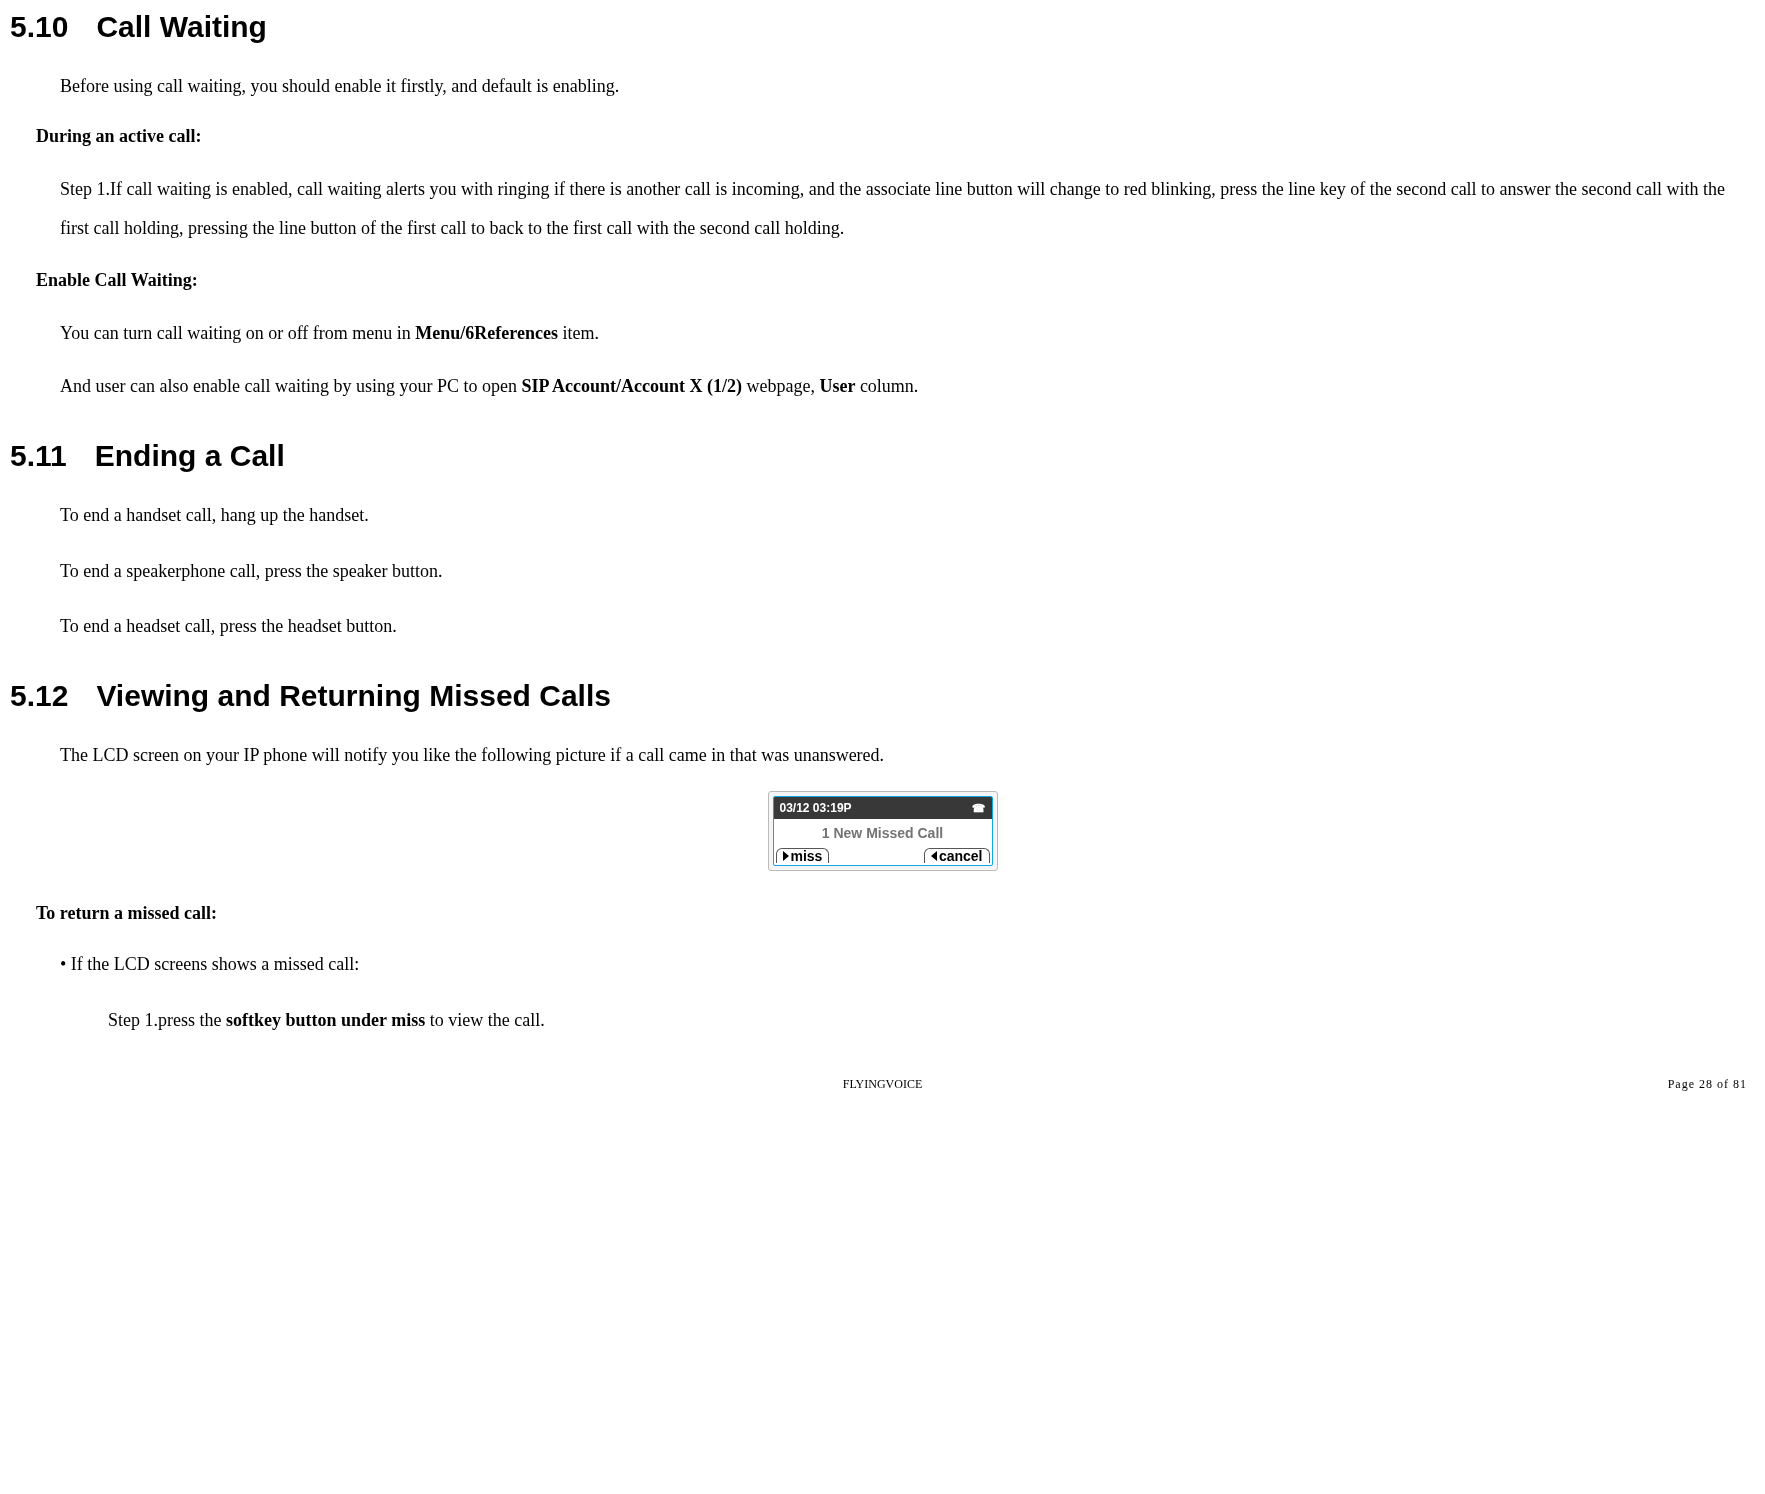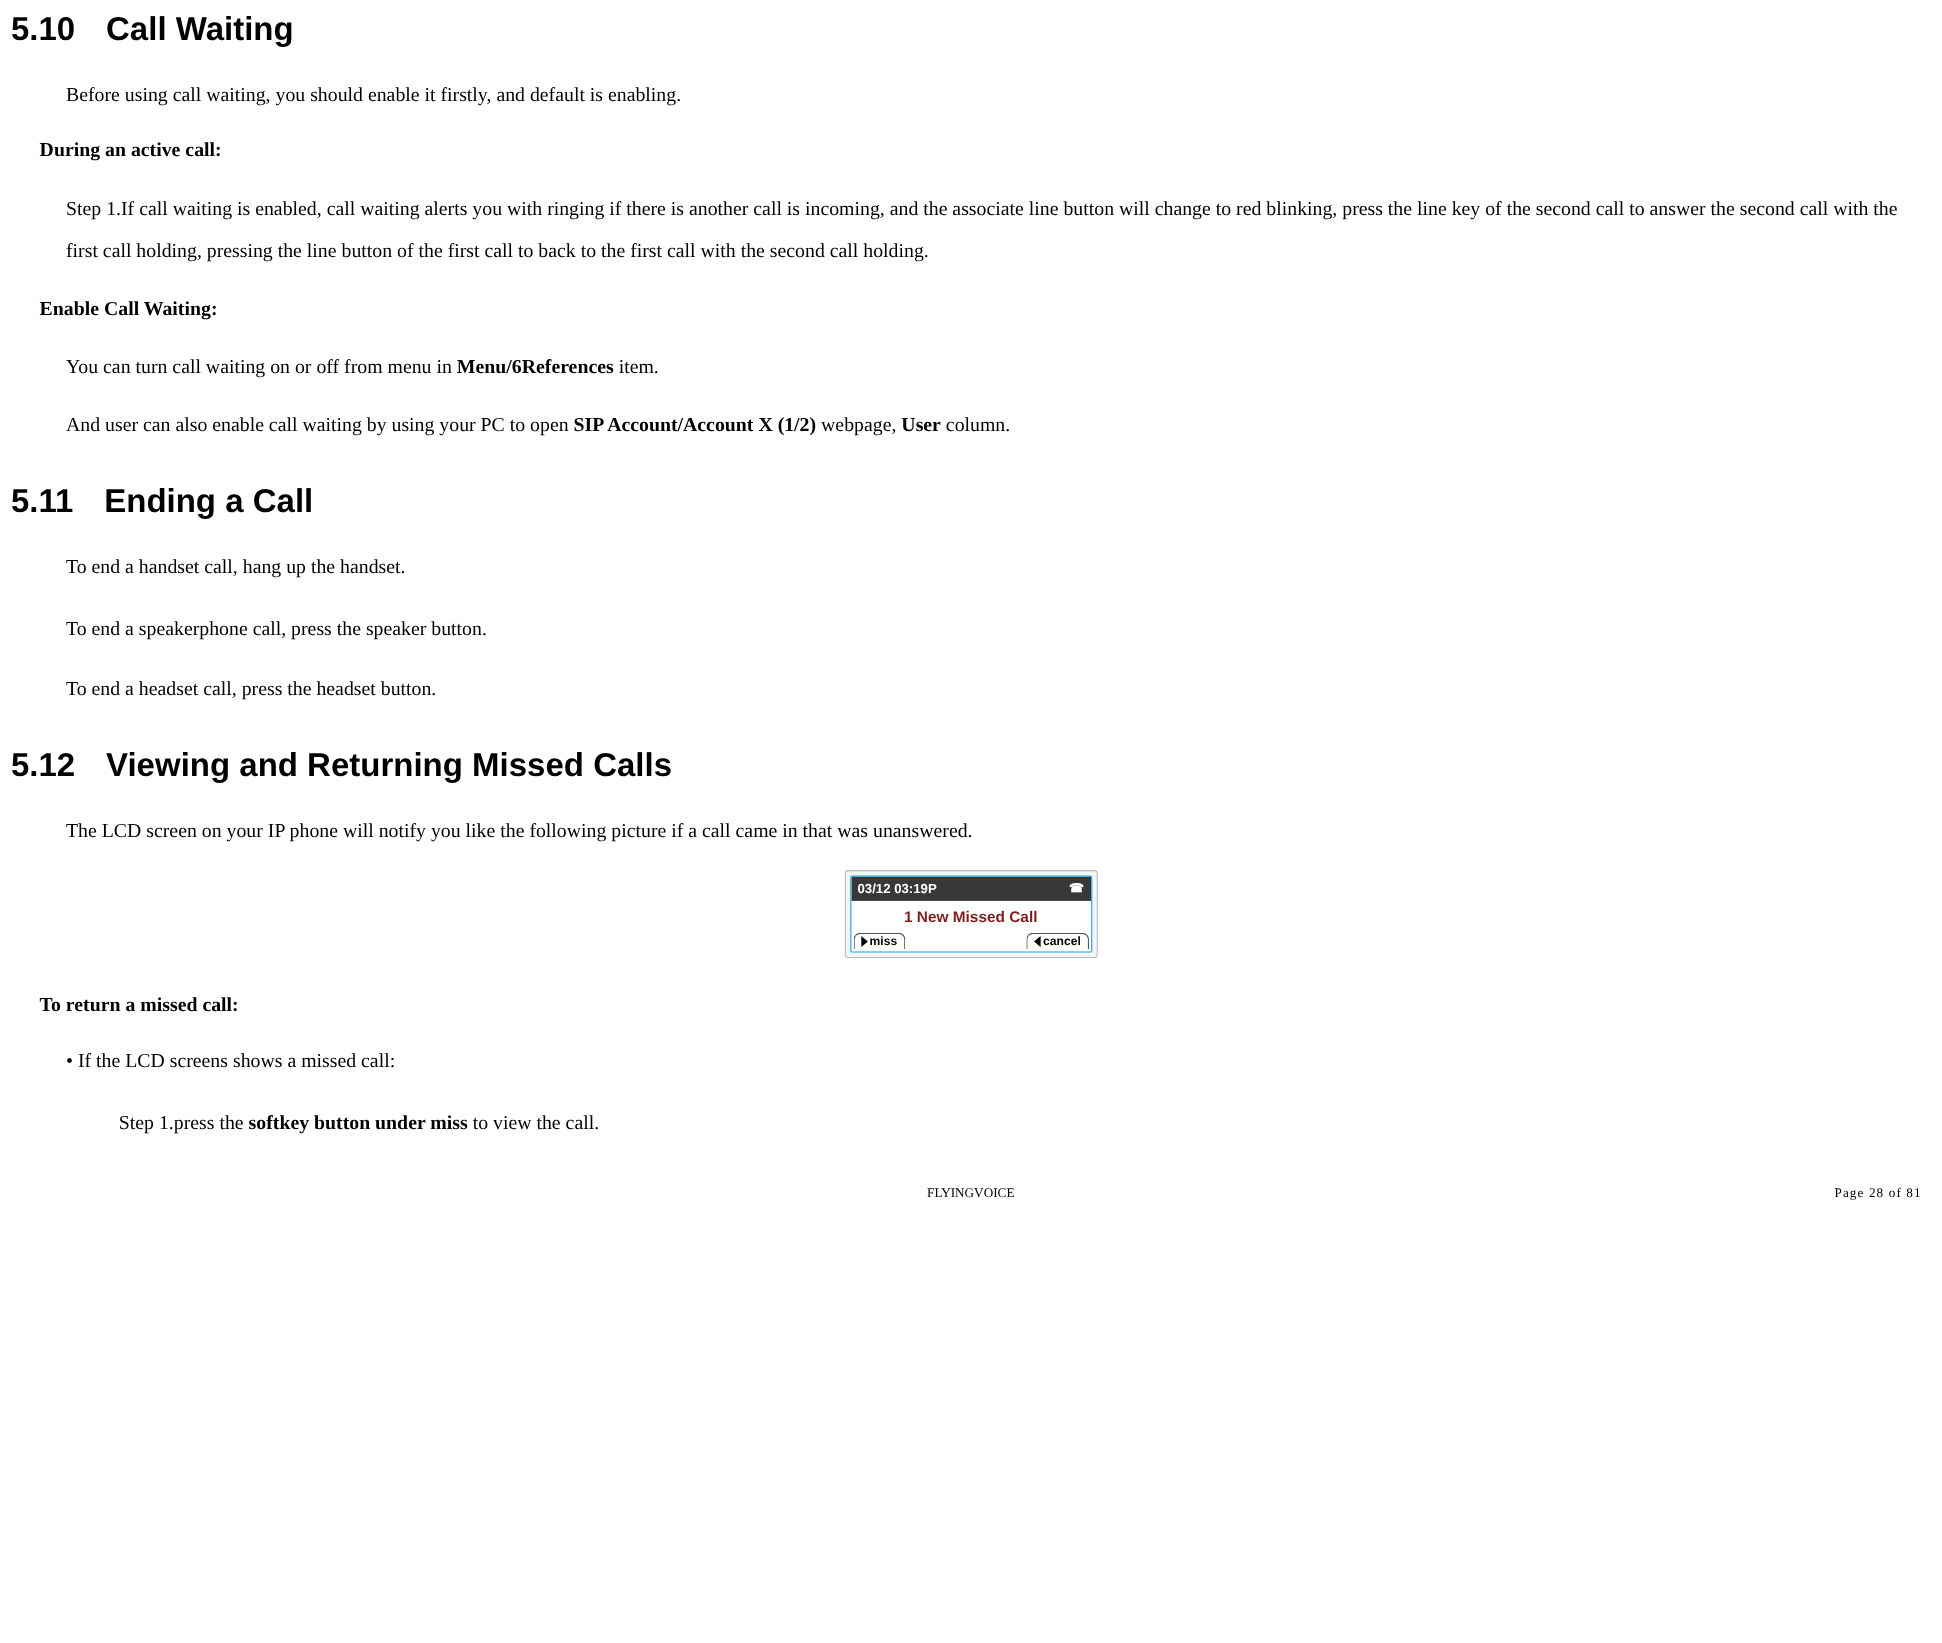--- a/index.html
+++ b/index.html
@@ -92,29 +92,29 @@
       justify-content: space-between;
       align-items: center;
     }
     .lcd-icon {
       font-size: 11px;
     }
     .lcd-msg {
       font-size: 14px;
       font-weight: bold;
       padding: 4px 6px 4px 6px;
-      color: #7f1d1d;
+      color: #737373;
     }
     .lcd-bottom {
       display: flex;
       justify-content: space-between;
       padding: 0 2px 2px 2px;
     }
     .lcd-soft {
-      font-size: 11px;
+      font-size: 14px;
       font-weight: bold;
       padding: 0 6px;
       display: flex;
       align-items: center;
       gap: 2px;
       border: 1px solid #555;
       border-bottom: none;
       border-radius: 6px 6px 0 0;
       line-height: 14px;
     }

